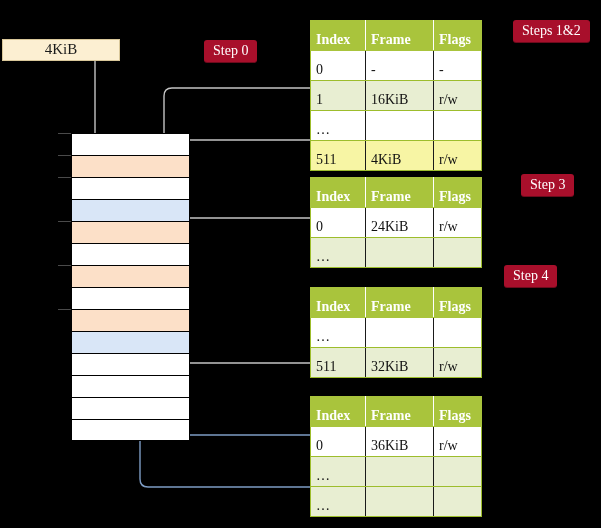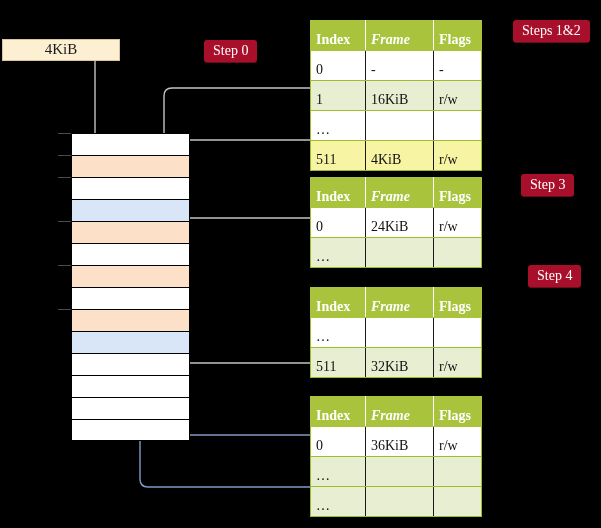--- a/index.html
+++ b/index.html
@@ -81,21 +81,21 @@
   }
   .ptable thead th:last-child{border-right:1px solid #a9c43c;}
   .ptable tbody tr.alt td{background:#e8eed2;}
   .ptable tbody tr td{border-left:1px solid #1a1a1a;border-right:1px solid #1a1a1a;}
   .ptable tbody tr td:first-child{border-left:1px solid #9dbd2c;}
   .ptable tbody tr td:last-child{border-right:1px solid #9dbd2c;}
   .hl{background:#f7f5a4 !important;box-shadow:inset 0 0 0 99px #f7f5a4;}
   td.hl{background:#f7f5a4 !important;}
 
   .colI{width:55px;}
-  .colF{width:68px;font-style:italic;}
+  .colF{width:68px;}
   .colG{width:48px;margin-top:40px;}
 
   svg.links{position:absolute;left:0;top:0;width:601px;height:528px;pointer-events:none;}
 </style>
 </head>
 <body>
 
 <div class="stage">
 
   <svg class="links" viewBox="0 0 601 528">
@@ -130,21 +130,21 @@
 
       <path d="M480,487 L148,487 Q140,487 140,479 L140,212" marker-end="url(#ablue)"></path>
     </g>
   </svg>
 
   <div class="pagebox" style="left:2px;top:39px;width:118px;height:22px;">4KiB</div>
 
   <div class="badge" style="left:204px;top:40px;">Step 0</div>
   <div class="badge" style="left:513px;top:20px;">Steps 1&amp;2</div>
   <div class="badge" style="left:521px;top:174px;">Step 3</div>
-  <div class="badge" style="left:528px;top:265px;">Step 4</div>
+  <div class="badge" style="left:504px;top:265px;">Step 4</div>
 
   <div class="memstack" style="left:71px;top:133px;width:119px;">
     <div class="memrow"></div>
     <div class="memrow orange"></div>
     <div class="memrow"></div>
     <div class="memrow blue"></div>
     <div class="memrow orange"></div>
     <div class="memrow"></div>
     <div class="memrow orange"></div>
     <div class="memrow"></div>

